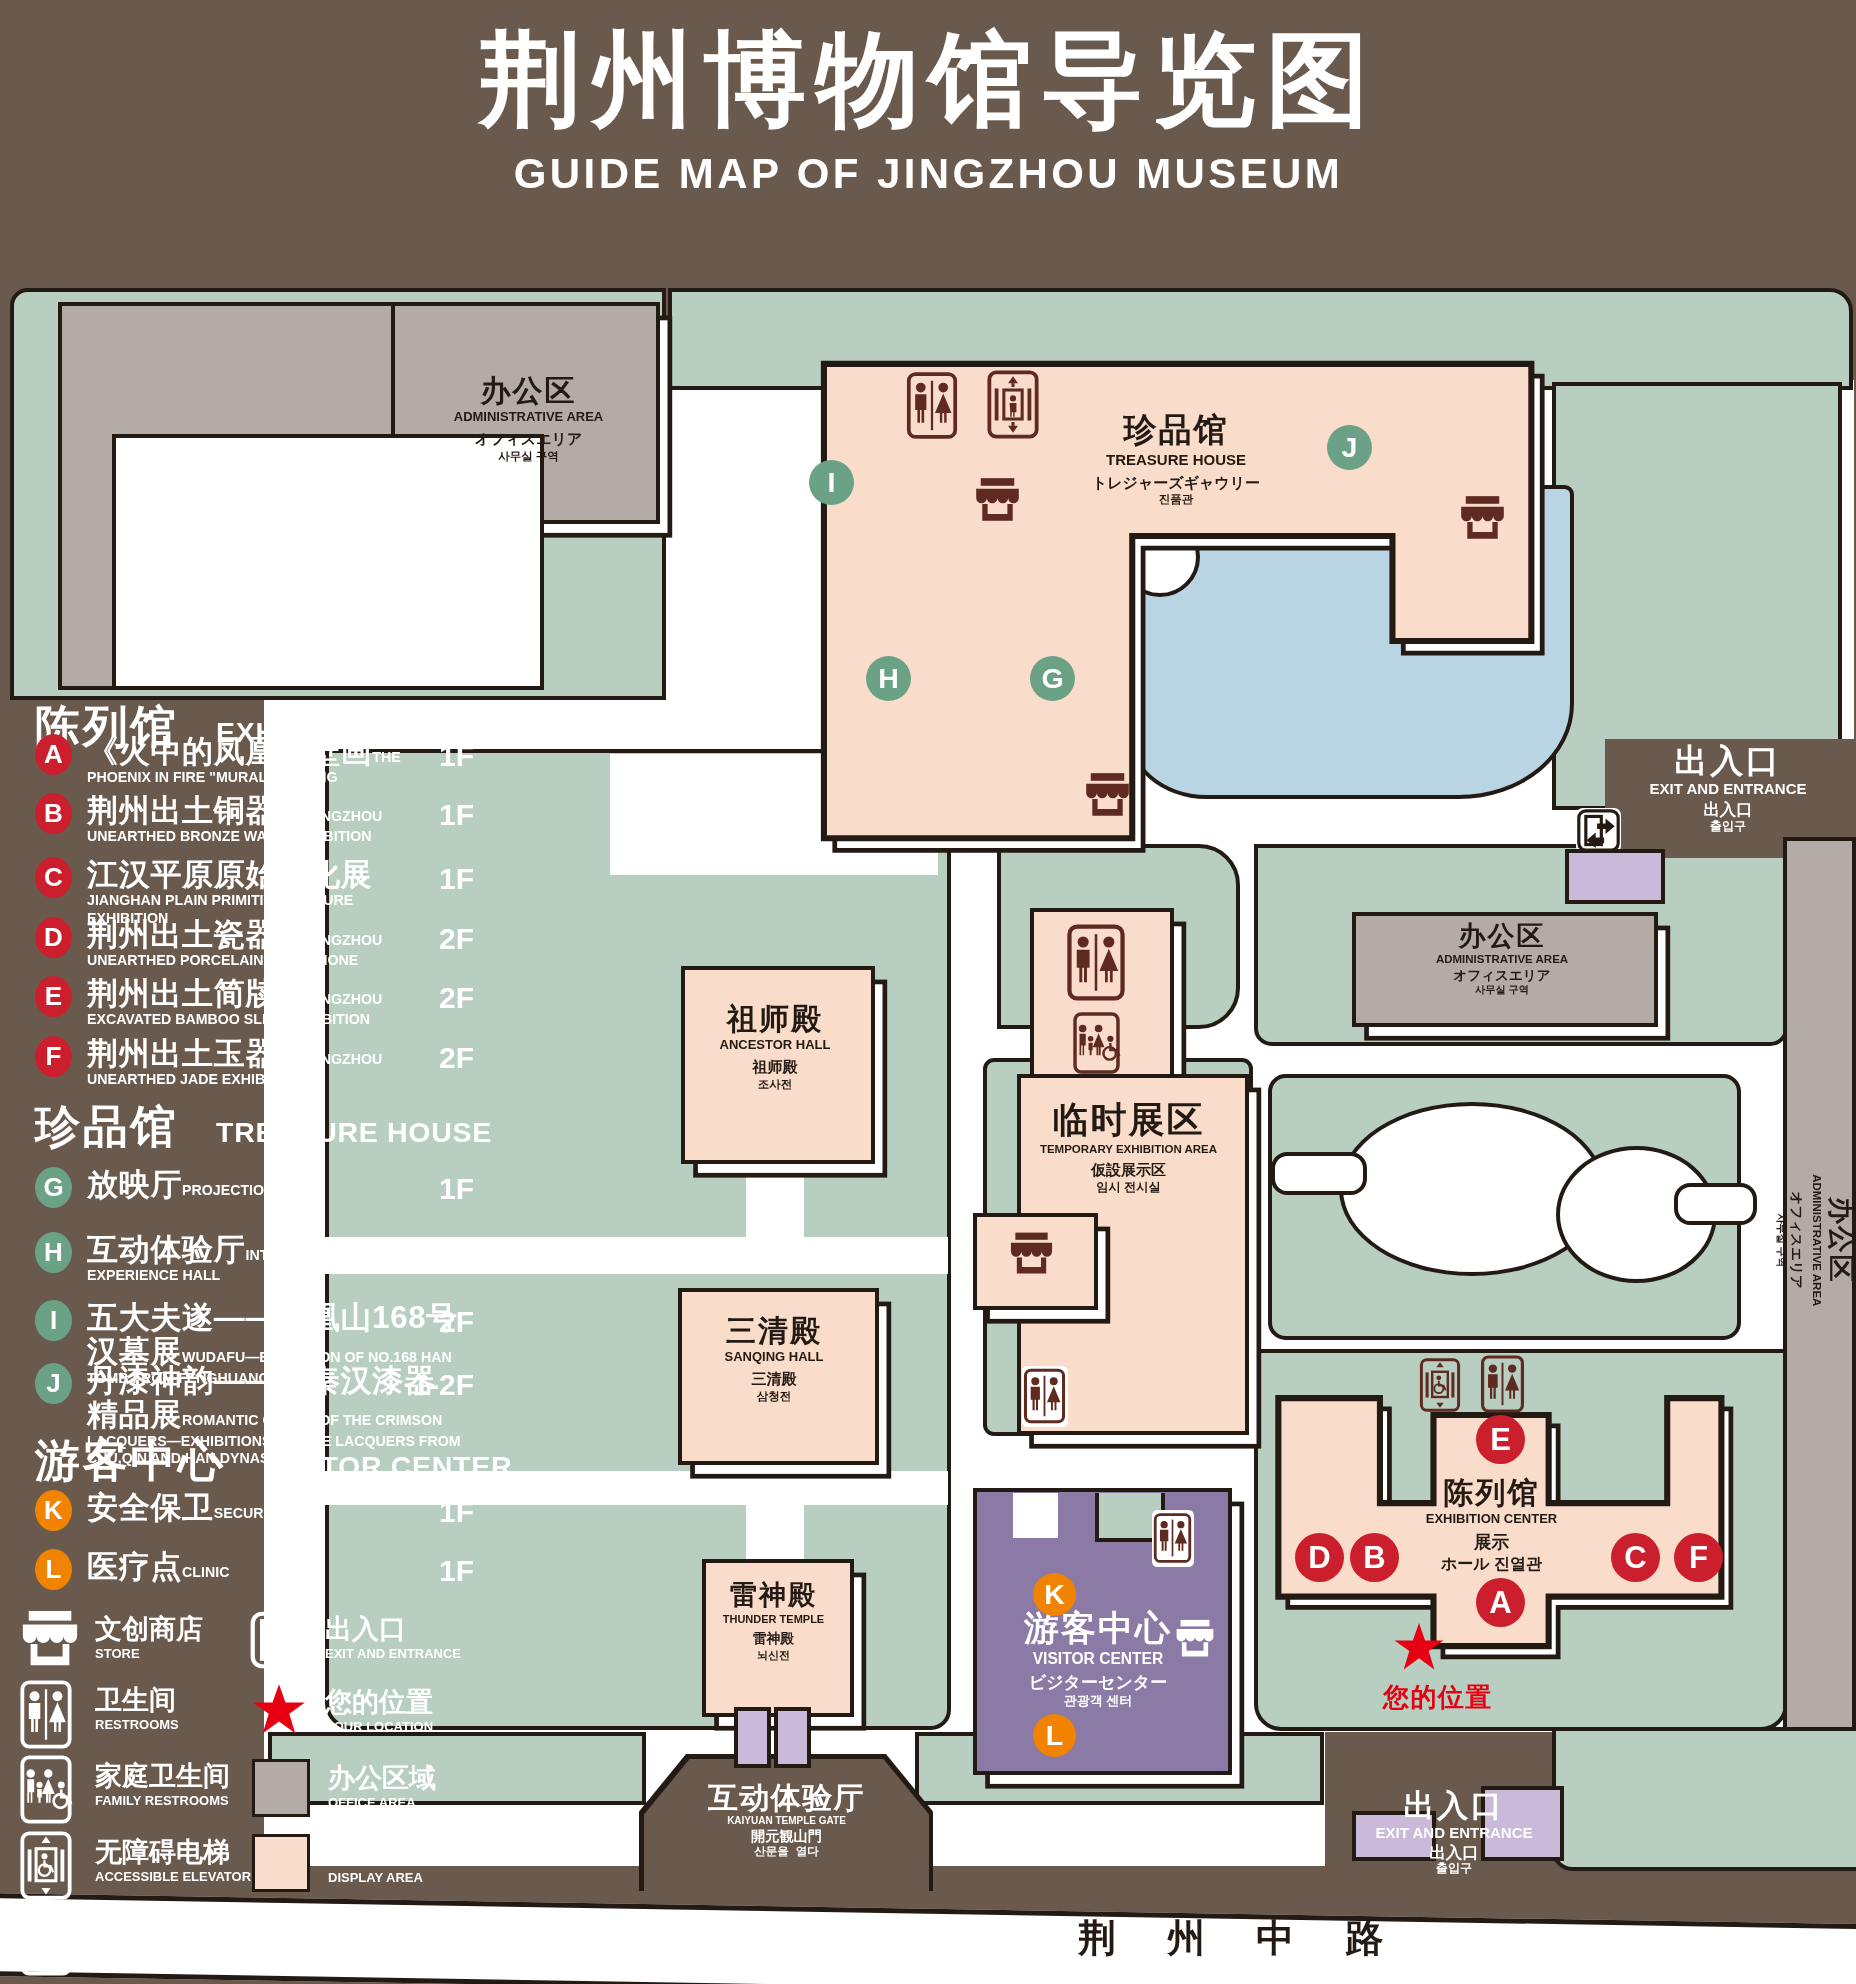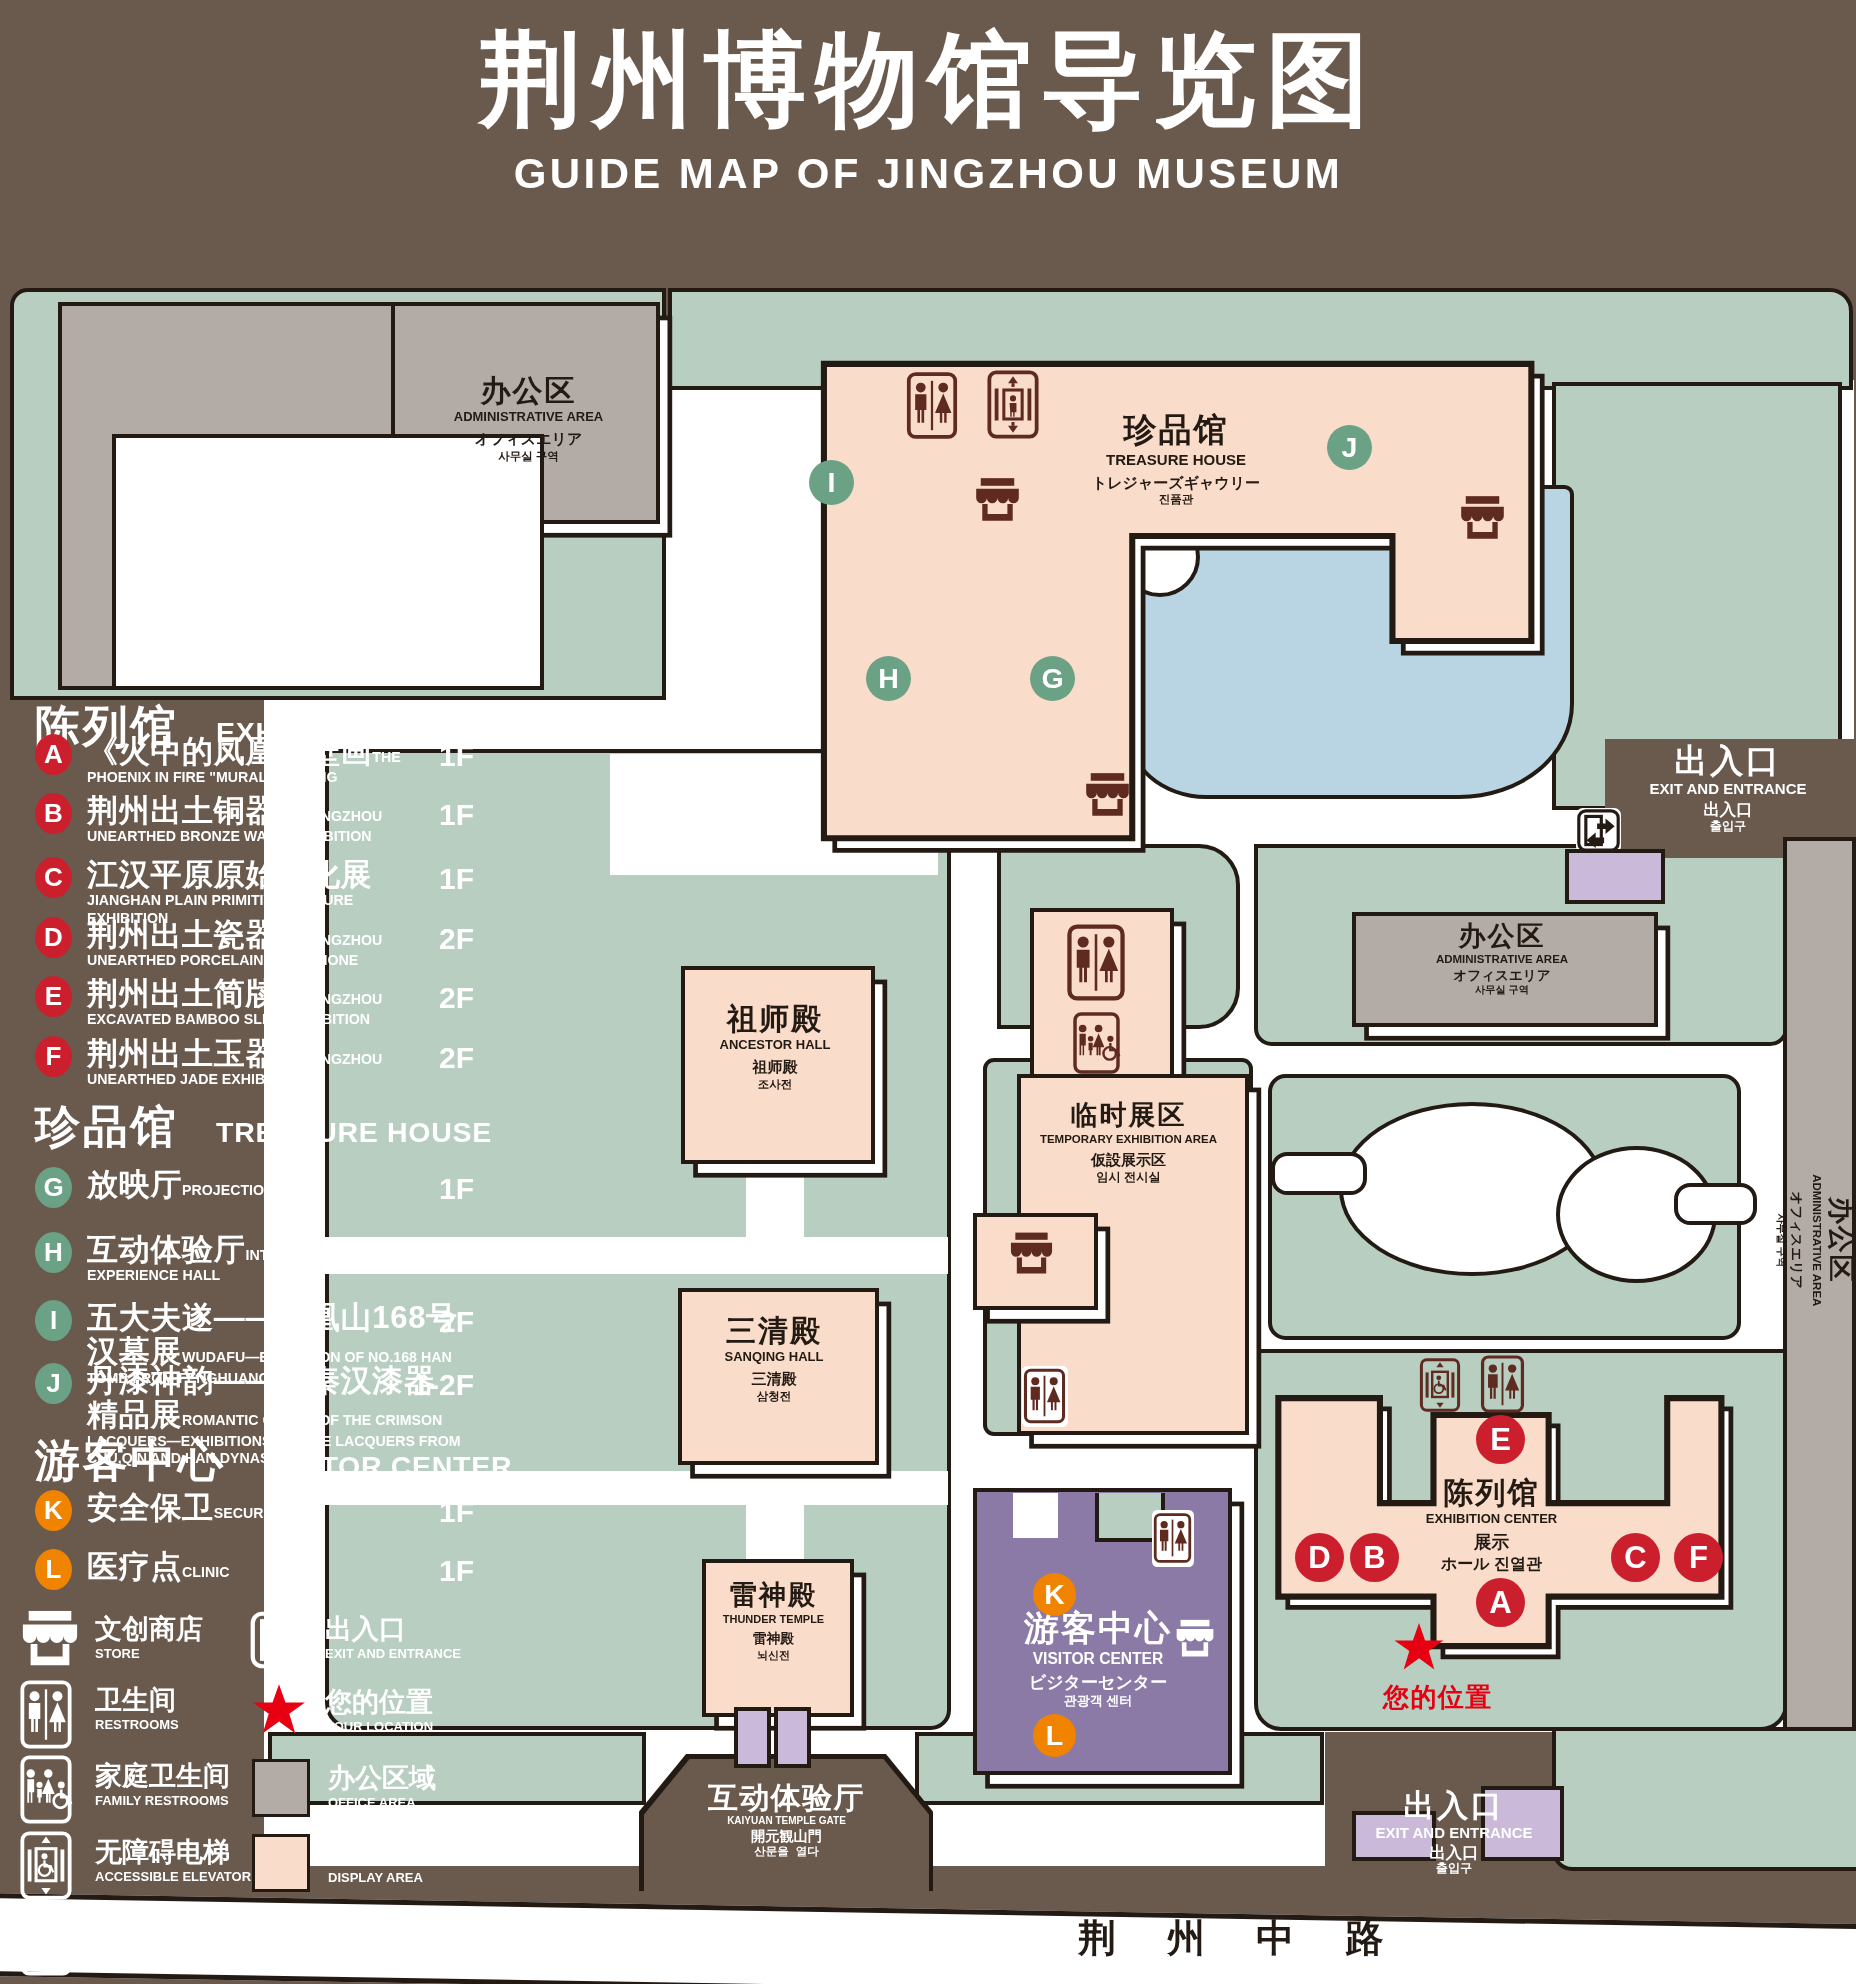--- a/index.html
+++ b/index.html
@@ -227,21 +227,21 @@
   <div class="abs pinkb shadowed" style="left:1030px;top:908px;width:136px;height:182px;"></div>
   <span class="icon abs" style="left:1066px;top:923px;color:var(--maroon);"><svg width="60" height="79" viewBox="0 0 88 116">
         <use href="#sym-wc"></use>
       </svg></span>
   <span class="icon abs" style="left:1072px;top:1011px;color:var(--maroon);"><svg width="49" height="64" viewBox="0 0 72 95">
         <use href="#sym-family"></use>
       </svg></span>
 
   <div class="abs pinkb shadowed" style="left:1017px;top:1074px;width:224px;height:353px;"></div>
   <div class="bld-label" style="left:1020px;top:1100px;width:217px;">
-    <span class="zh" style="font-size:27px">临时展区</span>
+    <span class="zh" style="font-size:36px">临时展区</span>
     <span class="en" style="font-size:11.5px">TEMPORARY EXHIBITION AREA</span>
     <span class="ja" style="font-size:15px">仮設展示区</span>
     <span class="ko" style="font-size:12.2px">임시 전시실</span>
   </div>
   <div class="abs pinkb shadowed" style="left:973px;top:1213px;width:117px;height:89px;"></div>
   <span class="icon abs" style="left:1008px;top:1232px;color:var(--maroon);"><svg width="47" height="45" viewBox="0 0 70 66">
         <use href="#sym-store"></use>
       </svg></span>
   <span class="icon abs" style="left:1022px;top:1366px;color:var(--maroon);background:#fff;border-radius:5.4px;padding:1.4px;"><svg width="43" height="58" viewBox="0 0 64 86">
         <use href="#sym-wc"></use>

